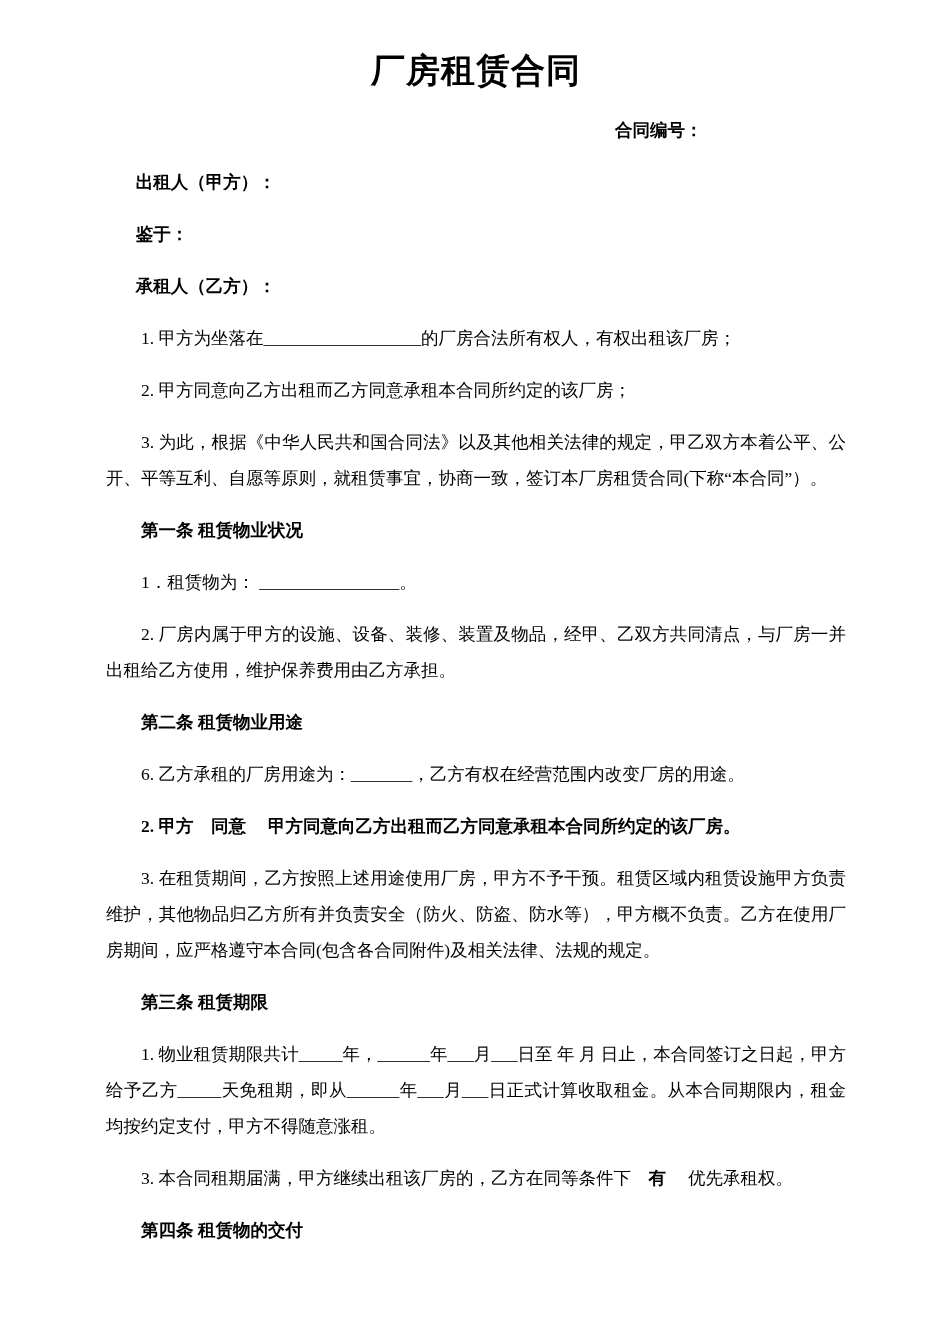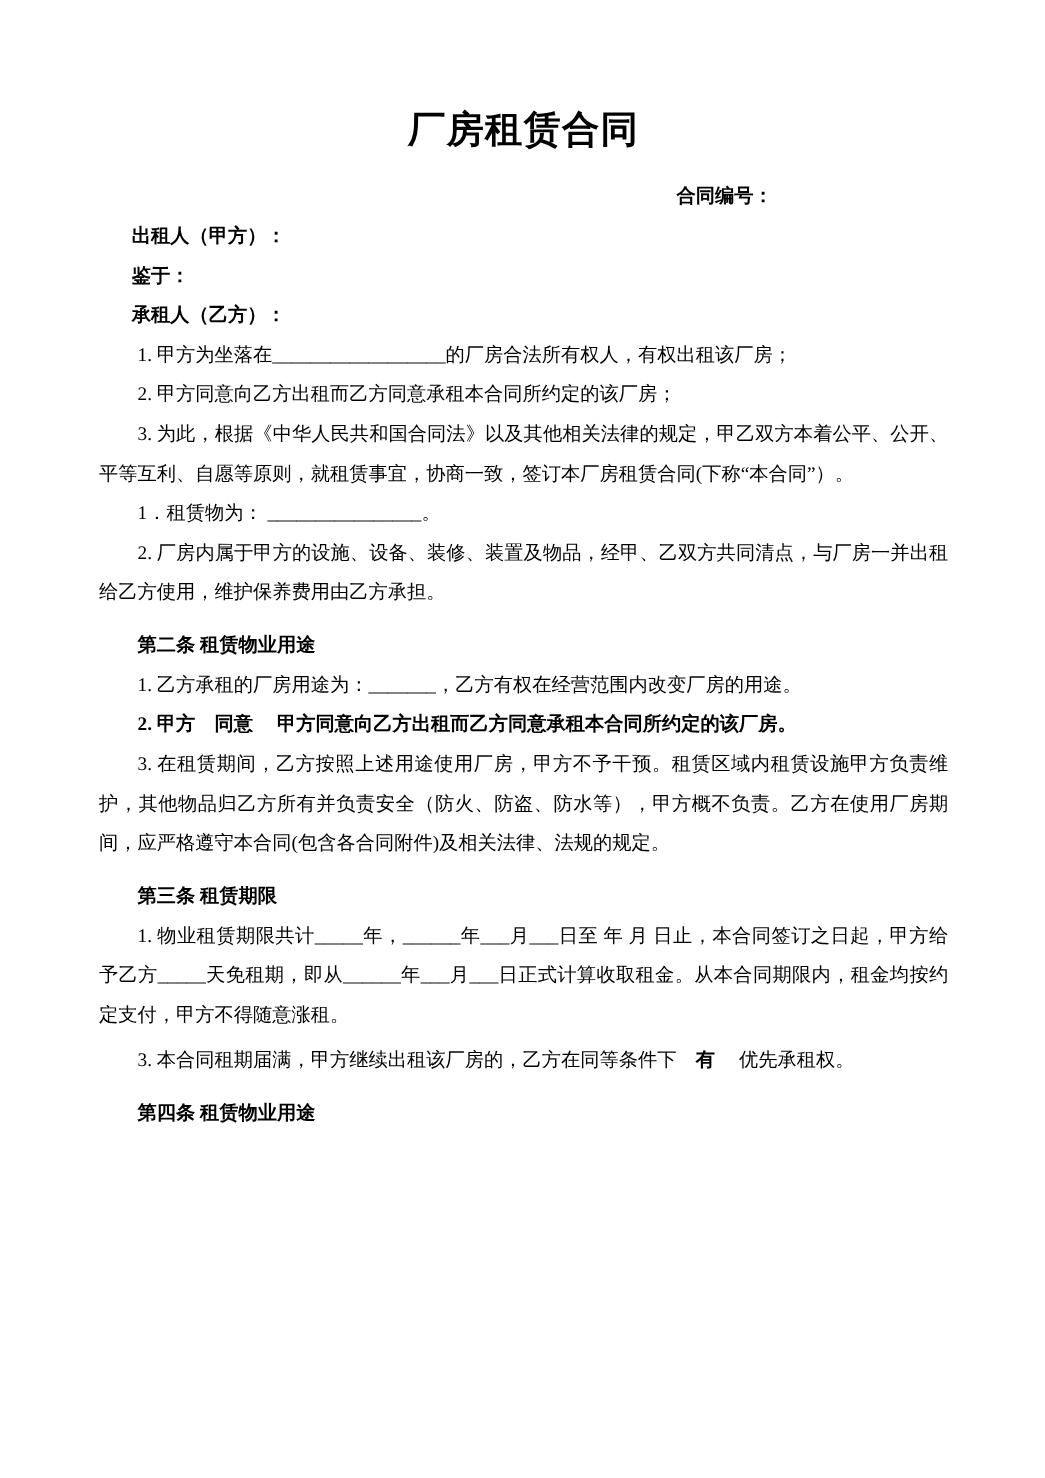--- a/index.html
+++ b/index.html
@@ -11,37 +11,37 @@
     width: 950px;
     height: 1344px;
     overflow: hidden;
     color: #000000;
     font-family: "Liberation Serif", serif;
   }
   .doc {
     box-sizing: border-box;
     width: 950px;
     height: 1344px;
-    padding: 96px 88px 40px 90px;
+    padding: 48px 88px 40px 90px;
     font-size: 17.5px;
     line-height: 36px;
     text-align: justify;
   }
   .title {
     font-family: "Liberation Sans", sans-serif;
     font-size: 34px;
     font-weight: bold;
     text-align: center;
     line-height: 1.3;
     margin: 0 0 20px 0;
     text-indent: 0;
     letter-spacing: 1px;
   }
   p {
-    margin: 0;
+    margin: 16px;
     text-indent: 2em;
   }
   .contract-no {
     text-indent: 0;
     margin-left: 525px;
     font-weight: bold;
   }
   .bold {
     font-weight: bold;
   }
@@ -70,27 +70,28 @@
   <p class="contract-no">合同编号：</p>
 
   <p class="party">出租人（甲方）：</p>
   <p class="party">鉴于：</p>
   <p class="party">承租人（乙方）：</p>
 
   <p>1.  甲方为坐落在__________________的厂房合法所有权人，有权出租该厂房；</p>
   <p>2.  甲方同意向乙方出租而乙方同意承租本合同所约定的该厂房；</p>
   <p>3.  为此，根据《中华人民共和国合同法》以及其他相关法律的规定，甲乙双方本着公平、公开、平等互利、自愿等原则，就租赁事宜，协商一致，签订本厂房租赁合同(下称“本合同”）。</p>
 
+  <p class="heading">第一条  租赁物业状况</p>
   <p>1．租赁物为：  ________________。</p>
   <p>2.  厂房内属于甲方的设施、设备、装修、装置及物品，经甲、乙双方共同清点，与厂房一并出租给乙方使用，维护保养费用由乙方承担。</p>
 
   <p class="heading">第二条  租赁物业用途</p>
-  <p>1.  乙方承租的厂房用途为：_______，乙方有权在经营范围内改变厂房的用途。</p>
+  <p>6.  乙方承租的厂房用途为：_______，乙方有权在经营范围内改变厂房的用途。</p>
   <p class="bold"><span>2.  甲方</span><span class="u">　同意　</span><span> 甲方同意向乙方出租而乙方同意承租本合同所约定的该厂房。</span></p>
   <p>3.  在租赁期间，乙方按照上述用途使用厂房，甲方不予干预。租赁区域内租赁设施甲方负责维护，其他物品归乙方所有并负责安全（防火、防盗、防水等），甲方概不负责。乙方在使用厂房期间，应严格遵守本合同(包含各合同附件)及相关法律、法规的规定。</p>
 
   <p class="heading">第三条  租赁期限</p>
   <p>1.  物业租赁期限共计_____年，______年___月___日至 年 月 日止，本合同签订之日起，甲方给予乙方_____天免租期，即从______年___月___日正式计算收取租金。从本合同期限内，租金均按约定支付，甲方不得随意涨租。</p>
   <p class="gap-top"><span>3.  本合同租期届满，甲方继续出租该厂房的，乙方在同等条件下</span><span class="u">　有　</span><span> 优先承租权。</span></p>
 
-  <p class="heading">第四条  租赁物业用途</p>
+  <p class="heading">第四条  租赁物的交付</p>
 
 </div>
 
 </body></html>

